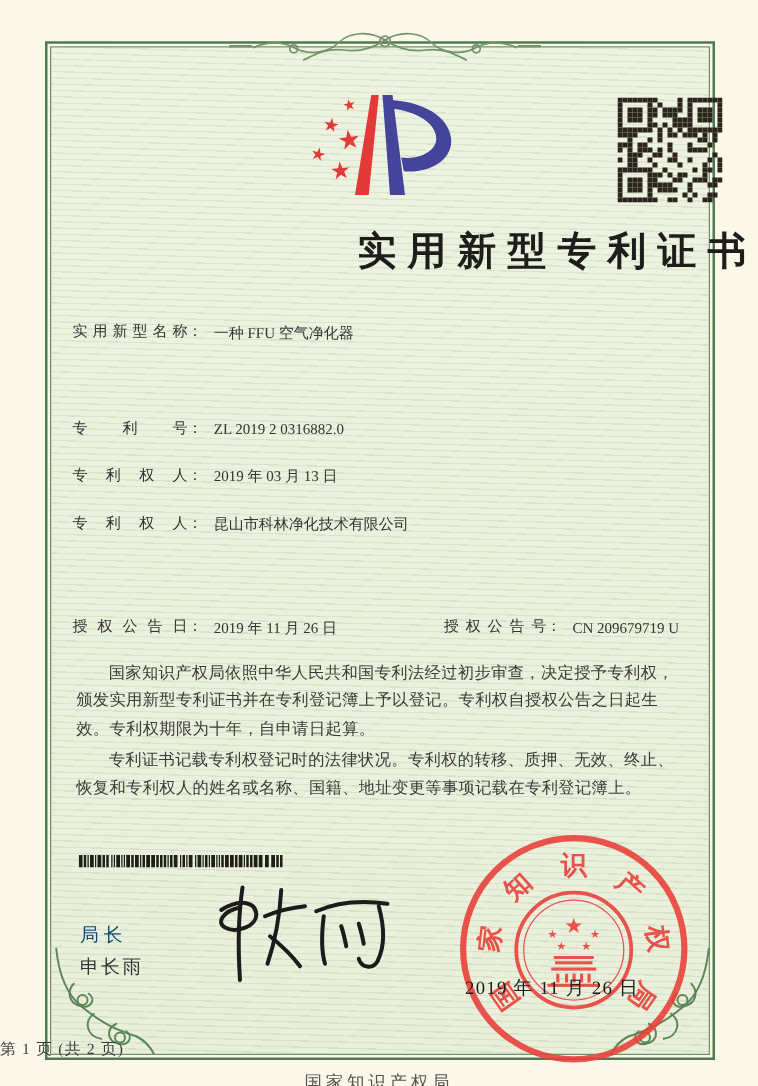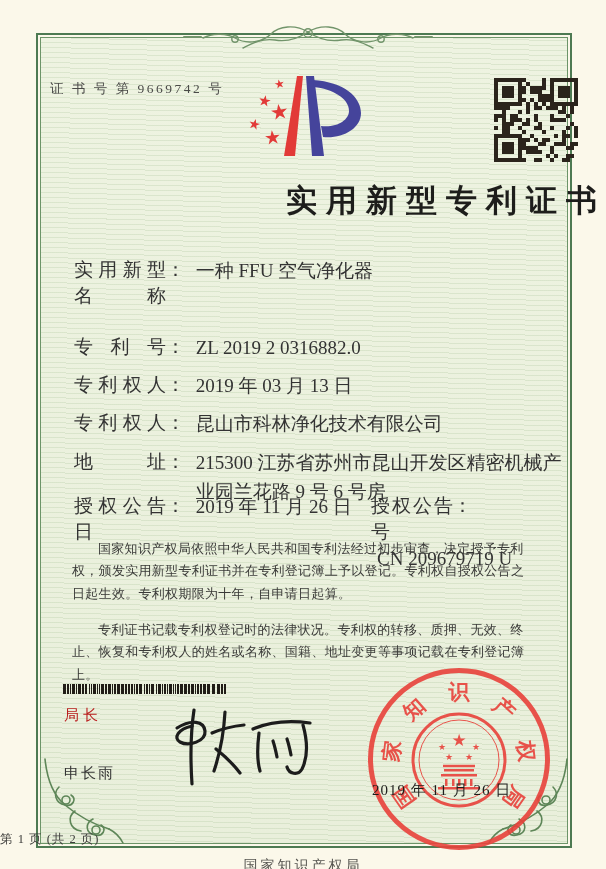--- a/index.html
+++ b/index.html
@@ -21,30 +21,30 @@
   }
   .content{position:absolute;inset:0;z-index:3;}
   .cert-no{position:absolute;left:50px;top:80px;font-size:13.5px;letter-spacing:2.5px;color:#4a4a48;}
   .logo{position:absolute;left:228px;top:70px;width:152px;height:106px;}
   .logo .star{position:absolute;color:#e23a38;line-height:1;}
   .qr{position:absolute;left:494px;top:78px;width:84px;height:84px;}
   .title{
     position:absolute;left:0;top:180px;width:100%;text-align:right;
     font-size:31px;font-weight:700;letter-spacing:9px;color:#1d1d1b;
   }
-  .field-row{position:absolute;left:74px;width:500px;font-size:19px;color:#333;}
+  .field-row{position:absolute;left:58px;width:500px;font-size:12px;color:#333;}
   .flabel{display:inline-block;width:92px;text-align:justify;text-align-last:justify;vertical-align:top;}
   .colon{vertical-align:top;}
   .fvalue{display:inline-block;vertical-align:top;margin-left:6px;max-width:375px;line-height:1.5;}
   .grant2{position:absolute;left:297px;top:0;}
   .grant2 .flabel{width:82px;}
   .paras{position:absolute;left:58px;top:524px;width:492px;font-size:13px;line-height:1.72;color:#3a3a38;letter-spacing:0.3px;}
-  .paras p{margin:14px;text-indent:2em;}
+  .paras p{margin:3px;text-indent:2em;}
   .barcode{position:absolute;left:63px;top:684px;width:164px;height:10px;}
-  .signer-title{position:absolute;left:64px;top:706px;font-size:15px;letter-spacing:4px;color:#b91c1c;text-align:center;}
+  .signer-title{position:absolute;left:64px;top:739px;font-size:15px;letter-spacing:4px;color:#0c4a6e;text-align:center;}
   .signer-name{position:absolute;left:64px;top:764px;font-size:15px;letter-spacing:2px;color:#333;}
   .signature{position:absolute;left:163px;top:698px;width:160px;height:96px;}
   .seal{position:absolute;left:368px;top:668px;width:182px;height:182px;opacity:0.9;}
   .seal-ring{position:absolute;inset:0;border:5px solid #e8423b;border-radius:50%;}
   .seal-char{position:absolute;font-size:21px;font-weight:700;color:#e8423b;font-family:"Liberation Serif",serif;}
   .emblem{position:absolute;left:41px;top:42px;width:100px;height:100px;}
   .seal-date{position:absolute;left:372px;top:781px;font-size:15px;letter-spacing:1px;color:#1d1d1b;z-index:4;}
   .footer-page{position:absolute;left:0;top:831px;width:100%;text-align:left;font-size:12.5px;letter-spacing:1px;color:#3c3c3a;}
   .next-peek{position:absolute;left:0;top:857px;width:100%;text-align:center;font-size:14px;letter-spacing:3px;color:#55544f;z-index:0;}
   .ornament-top{position:absolute;left:183px;top:22px;width:250px;height:30px;z-index:2;}
@@ -90,21 +90,20 @@
     <path d="M36,66 C44,70 44,80 34,82 C26,84 22,76 28,72"></path>
     <path d="M54,58 C62,64 60,76 48,78"></path>
     <path d="M20,76 C12,80 8,86 6,90"></path>
     <circle cx="63" cy="47" r="4"></circle>
     <circle cx="33" cy="77" r="4"></circle>
   </g>
 </svg>
 
 <div class="content">
 
-  <div class="cert-no">证 书 号 第 9669742 号</div>
 
   <div class="logo">
     <svg width="152" height="106" viewBox="0 0 152 106">
       <polygon points="69,6 75,6 67,86 56,86" fill="#e23a38"></polygon>
       <polygon points="78,6 86,6 96,86 84,86" fill="#45449b"></polygon>
       <path d="M85,10 C116,12 133,27 133,43 C133,59 114,69 95,67 L93,56 C109,58 121,50 121,41 C121,28 104,19 86,17 Z" fill="#45449b"></path>
     </svg>
     <span class="star" style="left:46px;top:8px;font-size:12px;transform:rotate(-12deg);">★</span>
     <span class="star" style="left:30px;top:24px;font-size:15px;transform:rotate(10deg);">★</span>
     <span class="star" style="left:42px;top:32px;font-size:21px;transform:rotate(-8deg);">★</span>
@@ -349,24 +348,20 @@
     <span class="fvalue">ZL 2019 2 0316882.0</span>
   </div>
   <div class="field-row" style="top:372px">
     <span class="flabel">专利权人</span><span class="colon">：</span>
     <span class="fvalue">2019 年 03 月 13 日</span>
   </div>
   <div class="field-row" style="top:410px">
     <span class="flabel">专利权人</span><span class="colon">：</span>
     <span class="fvalue">昆山市科林净化技术有限公司</span>
   </div>
-  <div class="field-row" style="top:449px">
-    <span class="flabel">地址</span><span class="colon">：</span>
-    <span class="fvalue">215300 江苏省苏州市昆山开发区精密机械产业园兰花路 9 号 6 号房</span>
-  </div>
   <div class="field-row" style="top:493px">
     <span class="flabel">授权公告日</span><span class="colon">：</span>
     <span class="fvalue">2019 年 11 月 26 日</span>
     <span class="grant2">
       <span class="flabel">授权公告号</span><span class="colon">：</span>
       <span class="fvalue">CN 209679719 U</span>
     </span>
   </div>
 
   <div class="paras">

